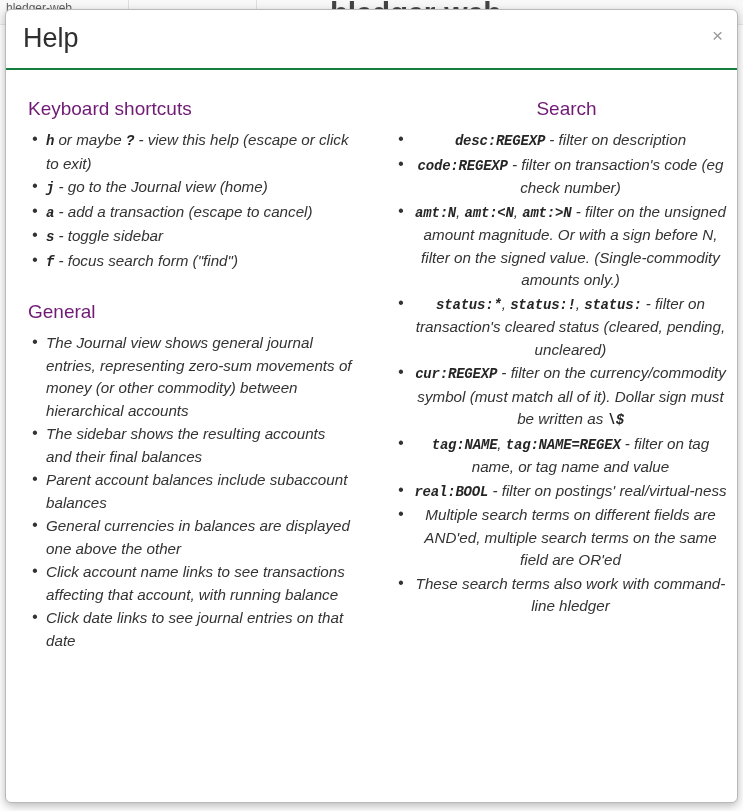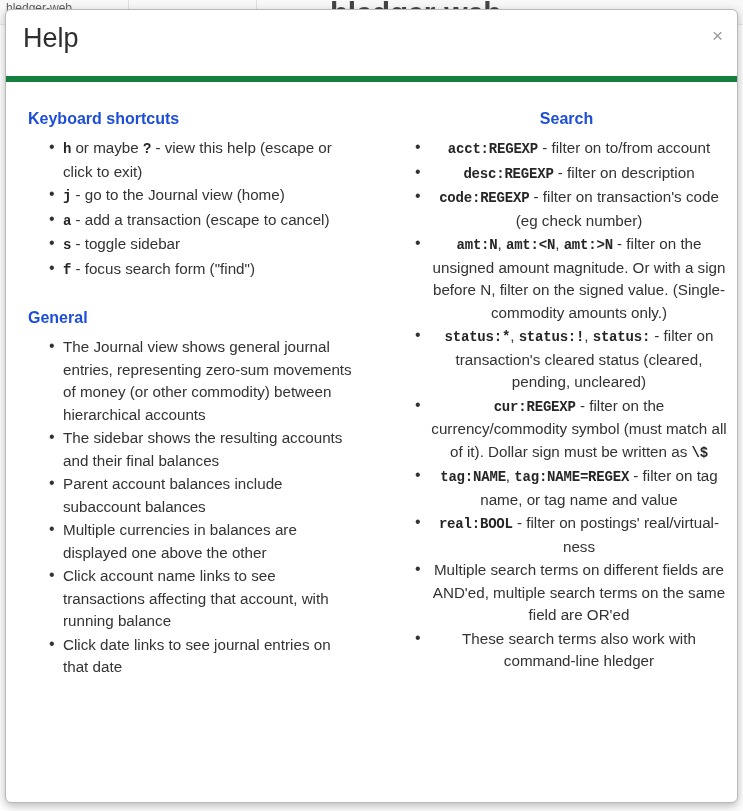--- a/index.html
+++ b/index.html
@@ -82,22 +82,22 @@
     height: 794px;
     background: #ffffff;
     border: 1px solid #b9b9b9;
     border-radius: 6px;
     box-shadow: 0 3px 10px rgba(0,0,0,0.28);
     box-sizing: border-box;
     overflow: hidden;
   }
   .modal-header {
     position: relative;
-    height: 72px;
-    border-bottom: 6px solid #15803d;
+    height: 60px;
+    border-bottom: 2px solid #15803d;
     box-sizing: border-box;
   }
   .modal-title {
     position: absolute;
     left: 17px;
     top: 13px;
     font-size: 27px;
     color: #2f2f2f;
     font-weight: normal;
   }
@@ -129,34 +129,35 @@
     left: 0;
     width: 366px;
   }
   .col-right {
     left: 366px;
     width: 367px;
     text-align: center;
   }
 
   h4.section {
-    font-size: 16px;
-    font-weight: bold;
-    color: #1d4ed8;
+    font-size: 19px;
+    font-weight: normal;
+    color: #701a75;
     margin: 28px 0 0 22px;
     padding: 0;
   }
   .col-right h4.section {
     margin-left: 22px;
   }
 
   ul.help-list {
     margin: 9px 0 0 0;
-    padding-left: 57px;
+    padding-left: 40px;
     list-style: none;
+    font-style: italic;
   }
   ul.help-list > li {
     position: relative;
     font-size: 15.2px;
     line-height: 22.5px;
     color: #333333;
     margin-bottom: 1px;
     padding-right: 18px;
   }
   .col-right ul.help-list > li {
@@ -204,29 +205,28 @@
           <li><code>j</code> - go to the Journal view (home)</li>
           <li><code>a</code> - add a transaction (escape to cancel)</li>
           <li><code>s</code> - toggle sidebar</li>
           <li><code>f</code> - focus search form ("find")</li>
         </ul>
         <h4 class="section">General</h4>
         <ul class="help-list">
           <li>The Journal view shows general journal entries, representing zero-sum movements of money (or other commodity) between hierarchical accounts</li>
           <li>The sidebar shows the resulting accounts and their final balances</li>
           <li>Parent account balances include subaccount balances</li>
-          <li>Multiple currencies in balances are displayed one above the other</li>
+          <li>General currencies in balances are displayed one above the other</li>
           <li>Click account name links to see transactions affecting that account, with running balance</li>
           <li>Click date links to see journal entries on that date</li>
         </ul>
       </div>
     <div class="col col-right">
         <h4 class="section">Search</h4>
         <ul class="help-list">
-          <li><code>acct:REGEXP</code> - filter on to/from account</li>
           <li><code>desc:REGEXP</code> - filter on description</li>
           <li><code>code:REGEXP</code> - filter on transaction's code (eg check number)</li>
           <li><code>amt:N</code>, <code>amt:&lt;N</code>, <code>amt:&gt;N</code> - filter on the unsigned amount magnitude. Or with a sign before N, filter on the signed value. (Single-commodity amounts only.)</li>
           <li><code>status:*</code>, <code>status:!</code>, <code>status:</code> - filter on transaction's cleared status (cleared, pending, uncleared)</li>
           <li><code>cur:REGEXP</code> - filter on the currency/commodity symbol (must match all of it). Dollar sign must be written as <code>\$</code></li>
           <li><code>tag:NAME</code>, <code>tag:NAME=REGEX</code> - filter on tag name, or tag name and value</li>
           <li><code>real:BOOL</code> - filter on postings' real/virtual-ness</li>
           <li>Multiple search terms on different fields are AND'ed, multiple search terms on the same field are OR'ed</li>
           <li>These search terms also work with command-line hledger</li>
         </ul>

